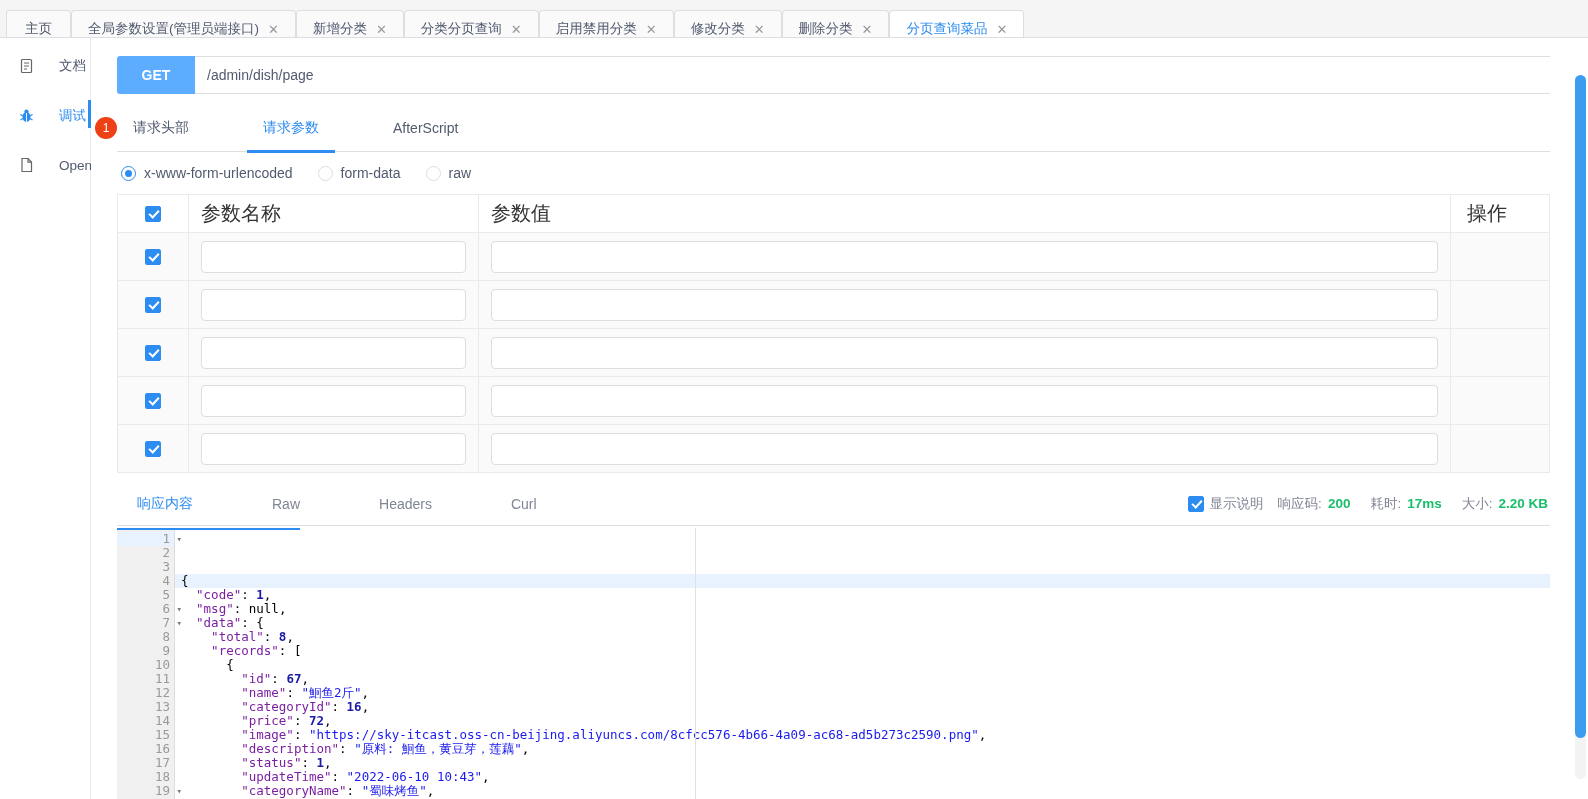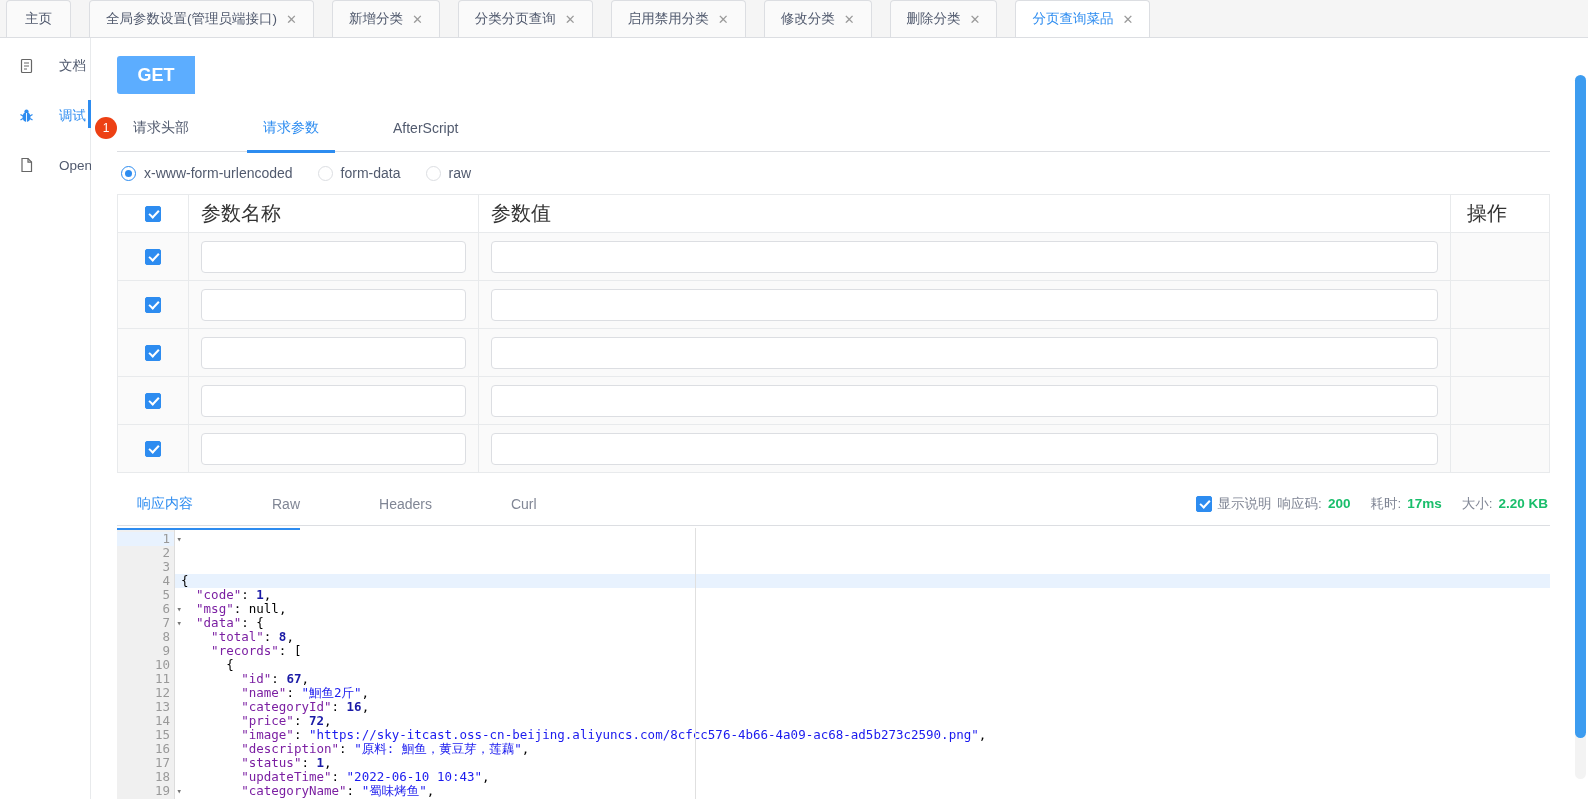--- a/index.html
+++ b/index.html
@@ -23,31 +23,31 @@
     align-items: flex-end;
     padding-left: 6px;
     overflow: hidden;
   }
   .tab {
     height: 37px;
     display: flex;
     align-items: center;
     gap: 9px;
     padding: 0 16px;
-    margin-right: 18px;
+    margin-right: 0;
     background: #fafafa;
     border: 1px solid #dcdee2;
     border-bottom: none;
     border-radius: 4px 4px 0 0;
     font-size: 13.5px;
     color: #515a6e;
     white-space: nowrap;
     cursor: pointer;
     position: relative;
-    top: 0;
+    top: 10px;
   }
   .tab.active {
     background: #fff;
     color: #2d8cf0;
   }
   .tab .close {
     color: #9a9a9a;
     font-size: 13px;
     line-height: 1;
   }
@@ -98,21 +98,21 @@
     background: #fff;
   }
 
   
   .urlbar { display: flex; height: 38px; }
   .method {
     width: 78px;
     background: #5cadff;
     color: #fff;
     font-weight: bold;
-    font-size: 18px;
+    font-size: 14px;
     display: flex; align-items: center; justify-content: center;
     border-radius: 3px 0 0 3px;
     cursor: pointer;
   }
   .urlinput {
     flex: 1;
     border: 1px solid #dcdee2;
     border-left: none; border-right: none;
     padding: 0 12px;
     font-size: 14px;
@@ -417,20 +417,21 @@
           </svg></span>
         <span>Open</span>
       </div>
     </div>
 
   <div class="main">
     <div class="panel">
 
       <div class="urlbar">
         <div class="method">GET</div>
+        <input class="urlinput" value="/admin/dish/page" style="">
       </div>
 
       <div class="reqtabs" id="reqtabs">
           <div class="reqtab">
             <span class="badge">1</span>
             <span>请求头部</span>
           </div>
           <div class="reqtab active">
             <span>请求参数</span>
           </div>
@@ -543,21 +544,21 @@
           </div>
       </div>
 
       <div class="resbar" id="resbar">
           <div class="restab active">响应内容</div>
           <div class="restab">Raw</div>
           <div class="restab">Headers</div>
           <div class="restab">Curl</div>
           <div class="resmeta">
             <span class="chk"></span>
-            <span class="lbl" style="">显示说明</span>
+            <span class="lbl" style="margin-right: 8px;">显示说明</span>
             <span class="lbl">响应码:</span>
             <span class="val">200</span>
             <span class="sep"></span>
             <span class="lbl">耗时:</span>
             <span class="val">17ms</span>
             <span class="sep"></span>
             <span class="lbl">大小:</span>
             <span class="val">2.20 KB</span>
           </div>
         </div>

